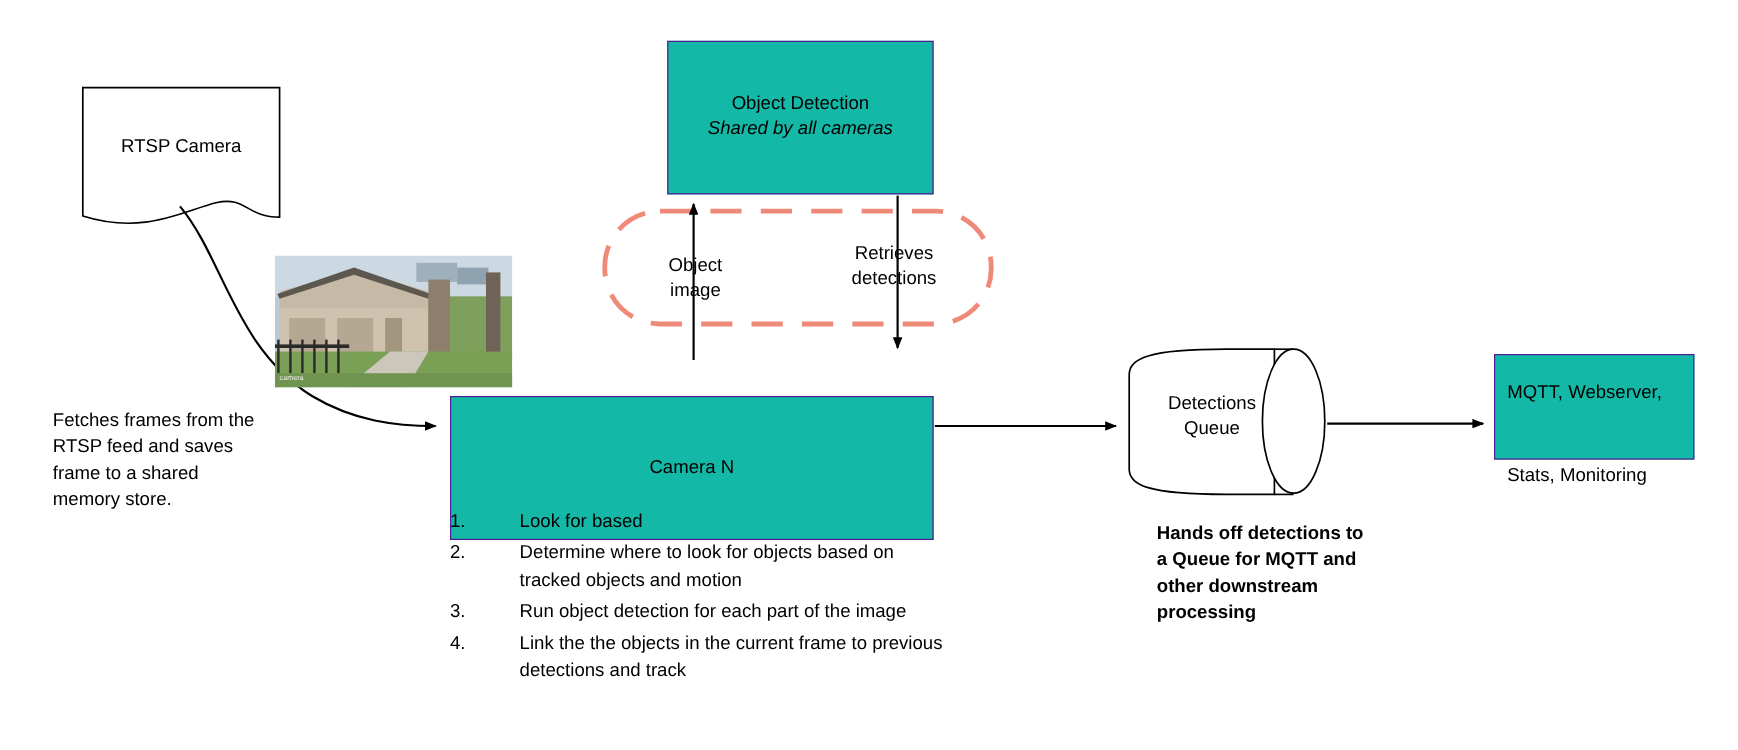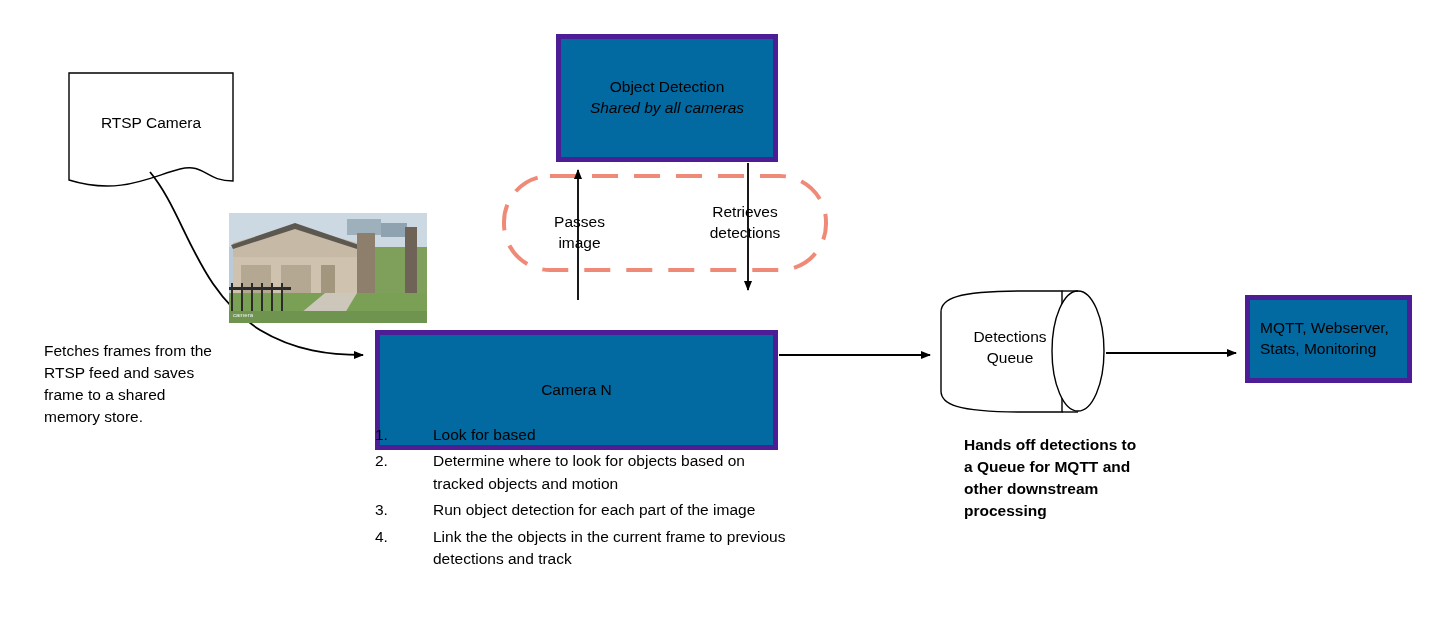--- a/index.html
+++ b/index.html
@@ -22,22 +22,22 @@
     position: absolute;
     left: 0;
     top: 0;
     width: 1448px;
     height: 625px;
     pointer-events: none;
   }
   .node {
     position: absolute;
     box-sizing: border-box;
-    background: #0369a1;
-    border: 5px solid #4c1d95;
+    background: #14b8a6;
+    border: 1px solid #4c1d95;
     display: flex;
     flex-direction: column;
     align-items: center;
     justify-content: center;
     text-align: center;
     font-size: 15.5px;
     line-height: 1.35;
   }
   .node-line { display: block; }
   .italic { font-style: italic; }
@@ -81,21 +81,21 @@
   #mqtt-box {
     left: 1245px;
     top: 295px;
     width: 167px;
     height: 88px;
     text-align: left;
     align-items: flex-start;
     padding: 0 10px;
     justify-content: center;
   }
-  #mqtt-box .node-line { text-align: left; }
+  #mqtt-box .node-line { text-align: left; margin-top: 48px; }
 
   
   #detections-queue {
     position: absolute;
     left: 940px;
     top: 289px;
     width: 165px;
     height: 122px;
   }
   #detections-queue .cyl-label {
@@ -229,21 +229,21 @@
         <rect x="32" y="70" width="2" height="28"></rect>
         <rect x="42" y="70" width="2" height="28"></rect>
         <rect x="52" y="70" width="2" height="28"></rect>
       </g>
       <rect x="0" y="98" width="198" height="12" fill="#6e9450"></rect>
       <text x="4" y="104" font-size="6" fill="#f2f2f2" font-family="Liberation Sans, sans-serif">camera</text>
     </svg>
   </div>
 
   <div class="edge-label" id="passes-image-label">
-    <span>Passes</span><br>
+    <span>Object</span><br>
     <span>image</span>
   </div>
   <div class="edge-label" id="retrieves-label">
     <span>Retrieves</span><br>
     <span>detections</span>
   </div>
 
   <div class="node" id="camera-n">
     <span class="node-line">Camera N</span>
   </div>

